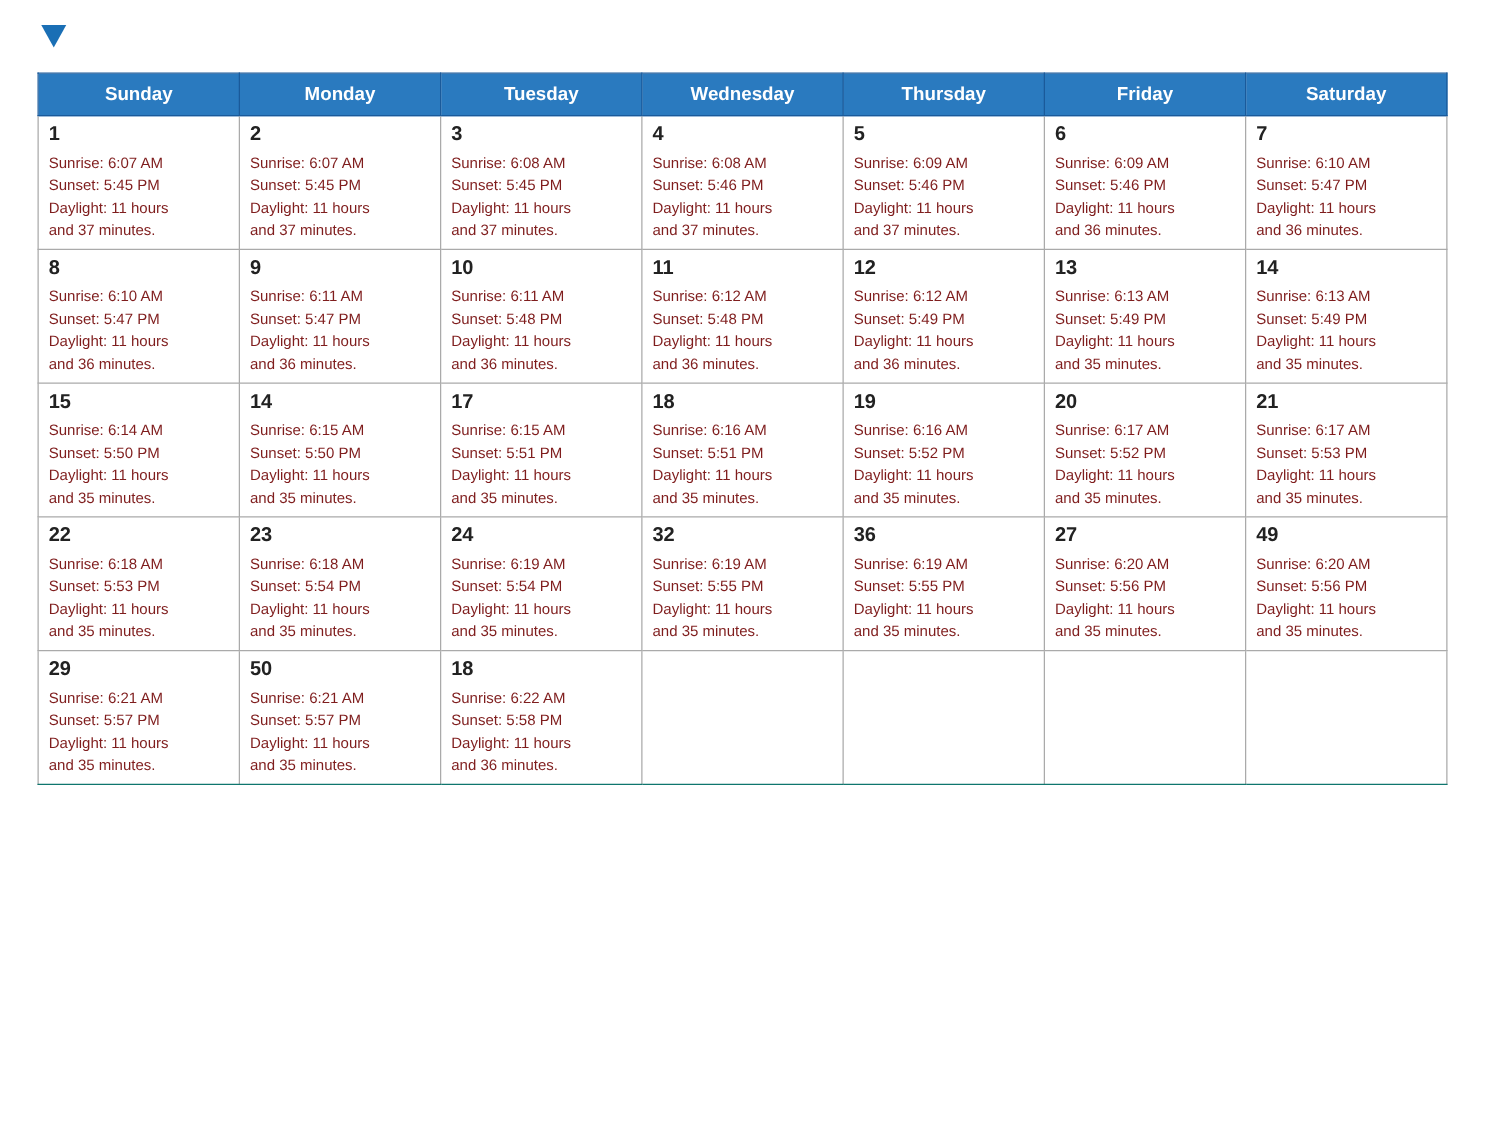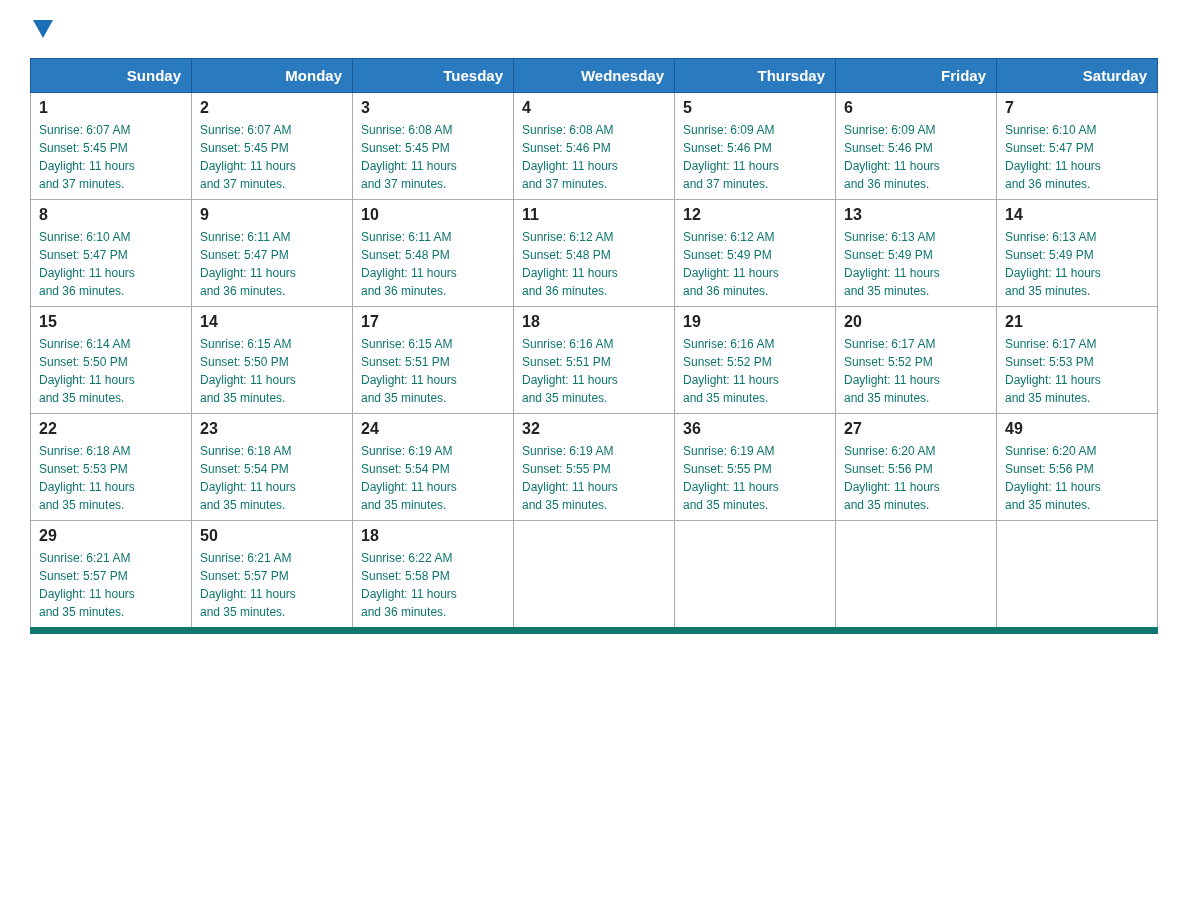--- a/index.html
+++ b/index.html
@@ -61,49 +61,49 @@
       width: 100%;
       border-collapse: collapse;
       border: 1px solid #888;
     }
     thead tr th {
       background-color: #2a7abf;
       color: #fff;
       font-size: 15px;
       font-weight: bold;
       padding: 8px 10px;
-      text-align: right;
+      text-align: center;
       border: 1px solid #1a5a9a;
     }
     tbody tr td {
       border: 1px solid #aaa;
       vertical-align: top;
       padding: 6px 8px;
       font-size: 12.5px;
       color: #222;
       min-width: 100px;
       min-height: 90px;
     }
     .day-number {
       font-size: 16px;
       font-weight: bold;
       color: #222;
       display: block;
       margin-bottom: 4px;
     }
     .day-info {
       font-size: 12px;
-      color: #0f766e;
+      color: #7f1d1d;
       line-height: 1.5;
     }
     tbody tr {
       height: 105px;
     }
     tbody tr:last-child td {
-      border-bottom: 7px solid #0f766e;
+      border-bottom: 1px solid #0f766e;
     }
   </style>
 </head>
 <body>
 
 <div class="header">
   <div class="logo">
     <div class="logo-text">
       <span class="logo-general"></span>
       <span class="logo-triangle"></span>

